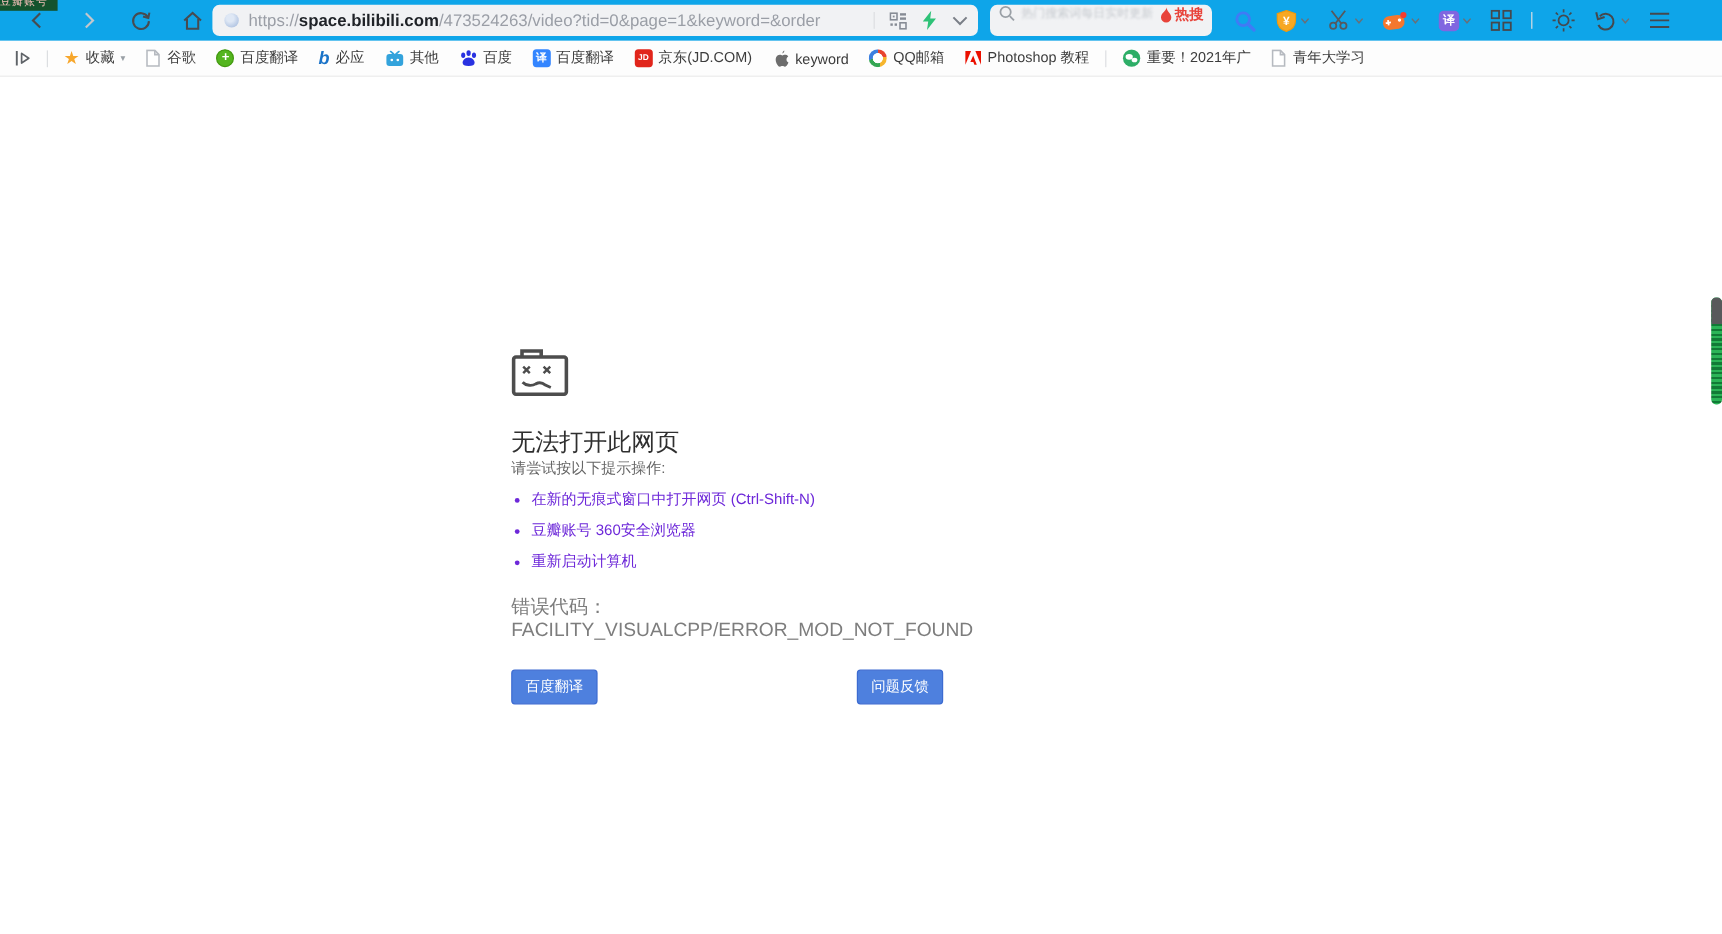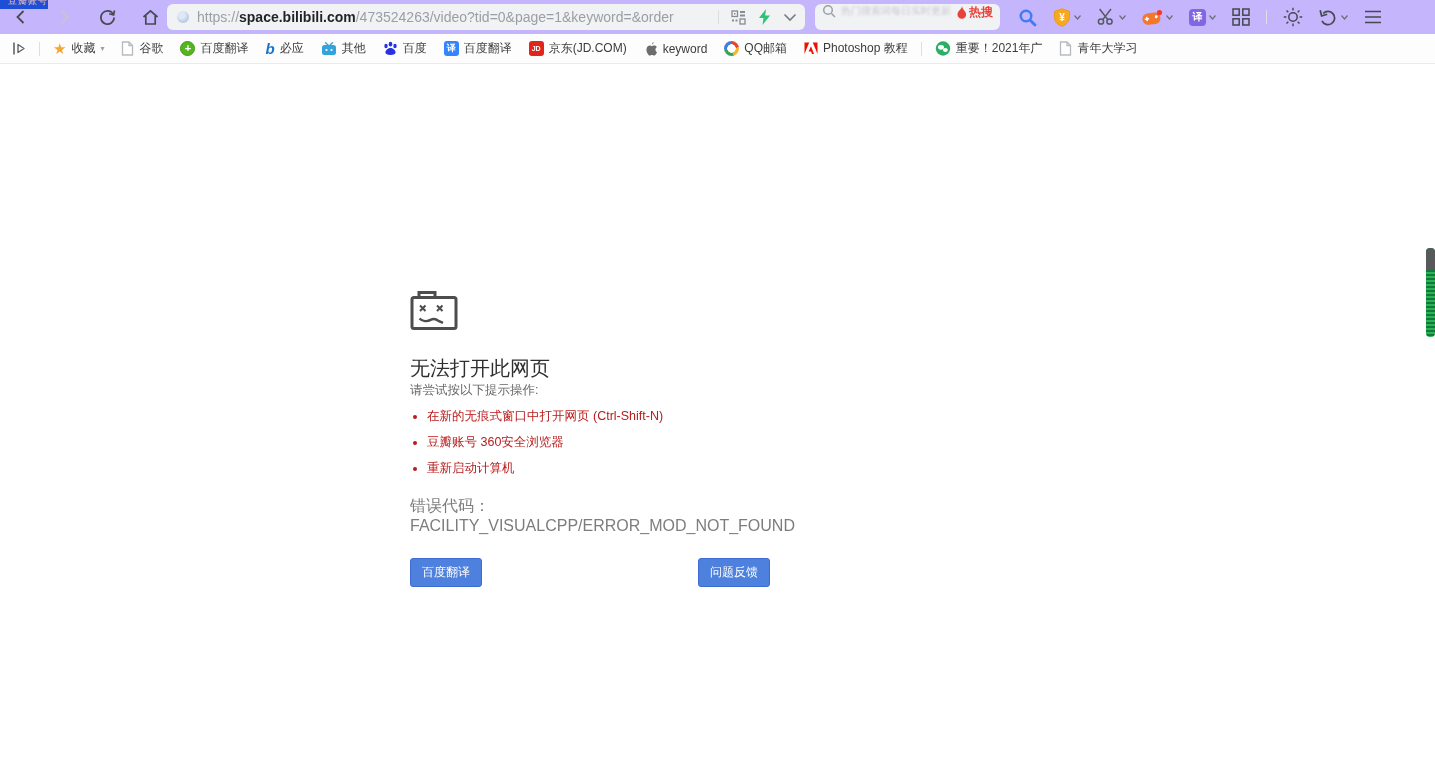--- a/index.html
+++ b/index.html
@@ -2,24 +2,24 @@
 <html><head>
 <meta charset="utf-8">
 <style>
   * { margin:0; padding:0; box-sizing:border-box; }
   html,body { width:1435px; height:778px; }
   body {
     position:relative; overflow:hidden; background:#fff;
     font-family:"Liberation Sans","DejaVu Sans",sans-serif; color:#333;
   }
   
-  .topbar{position:absolute;top:0;left:0;right:0;height:34px;background:#c4b5fd;
-    display:flex;align-items:center;padding:0 10px;}
-  .corner-tag{position:absolute;top:0;left:0;width:48px;height:9px;background:#1d4ed8;
-    color:#f6c0ba;font-size:9px;line-height:9px;overflow:hidden;text-align:right;
+  .topbar{position:absolute;top:0;left:0;right:0;height:34px;background:#0ea5e9;
+    display:flex;align-items:center;padding:0 20px;}
+  .corner-tag{position:absolute;top:0;left:0;width:48px;height:9px;background:#14532d;
+    color:#f6c0ba;font-size:9px;line-height:9px;overflow:hidden;text-align:left;
     letter-spacing:1px;}
   .corner-tag span{display:block;margin-top:-3px;}
   .tb-btn{width:22px;height:22px;display:flex;align-items:center;justify-content:center;
     flex:0 0 auto;cursor:pointer;}
   .nav-gap{margin-right:21px;}
   .urlbar{flex:0 0 638px;height:26px;background:#f1f2f4;border-radius:6px;
     display:flex;align-items:center;padding:0 8px;margin-left:6px;}
   .site-dot{width:12px;height:12px;border-radius:50%;flex:0 0 auto;
     background:radial-gradient(circle at 40% 35%, #dfe8f5 0 3px, #a9bedf 9px);margin:0 8px 0 2px;}
   .url-text{flex:1;font-size:14px;white-space:nowrap;overflow:hidden;color:#9a9ea6;}
@@ -48,25 +48,25 @@
   .ic-fanyi{width:15px;height:15px;background:#3385ff;border-radius:3px;font-size:9px;}
   .ic-nav{width:15px;height:15px;background:#54b51f;border-radius:50%;
     border:1px solid #42990f;font-size:11px;line-height:1;}
   .ic-bing{color:#1a73c8;font-weight:bold;font-style:italic;font-size:15px;line-height:1;}
   .ic-qq{width:15px;height:15px;border-radius:50%;
     background:radial-gradient(circle,#fff 0 4px,transparent 4.5px),
       conic-gradient(#e8442f 0 22%,#f6b52c 22% 45%,#35a653 45% 72%,#3b7fe0 72% 100%);}
   .star{color:#f7a72d;font-size:15px;line-height:1;}
   
   .content{position:absolute;top:65px;left:0;right:0;bottom:0;background:#fff;}
-  .err{position:absolute;left:410px;top:224px;width:360px;}
+  .err{position:absolute;left:426px;top:224px;width:360px;}
   .err h1{font-size:20px;font-weight:400;color:#2f2f2f;margin-top:24px;}
   .err .tips-label{font-size:12.5px;color:#666;}
   .err ul{margin-top:8px;padding-left:17px;}
-  .err li{font-size:12.5px;color:#b91c1c;margin-bottom:8px;line-height:1.45;}
+  .err li{font-size:12.5px;color:#6d28d9;margin-bottom:8px;line-height:1.45;}
   .err .code{font-size:16px;color:#7d7d7d;margin-top:19px;}
   .err .btnrow{display:flex;justify-content:space-between;margin-top:23px;}
   .btn{background:#4e80de;border:1px solid #3c6bd1;border-radius:3px;color:#fff;
     font-size:12px;padding:5px 11px;cursor:pointer;font-family:inherit;}
   
   .scroll-pill{position:absolute;right:0;top:248px;width:9px;height:89px;
     border-radius:4px;overflow:hidden;cursor:pointer;
     background:repeating-linear-gradient(180deg,#2bb457 0 2px,#117a36 2px 4px);}
   .scroll-pill::before{content:"";display:block;width:100%;height:22px;background:#58595b;}
   svg{display:block;}

